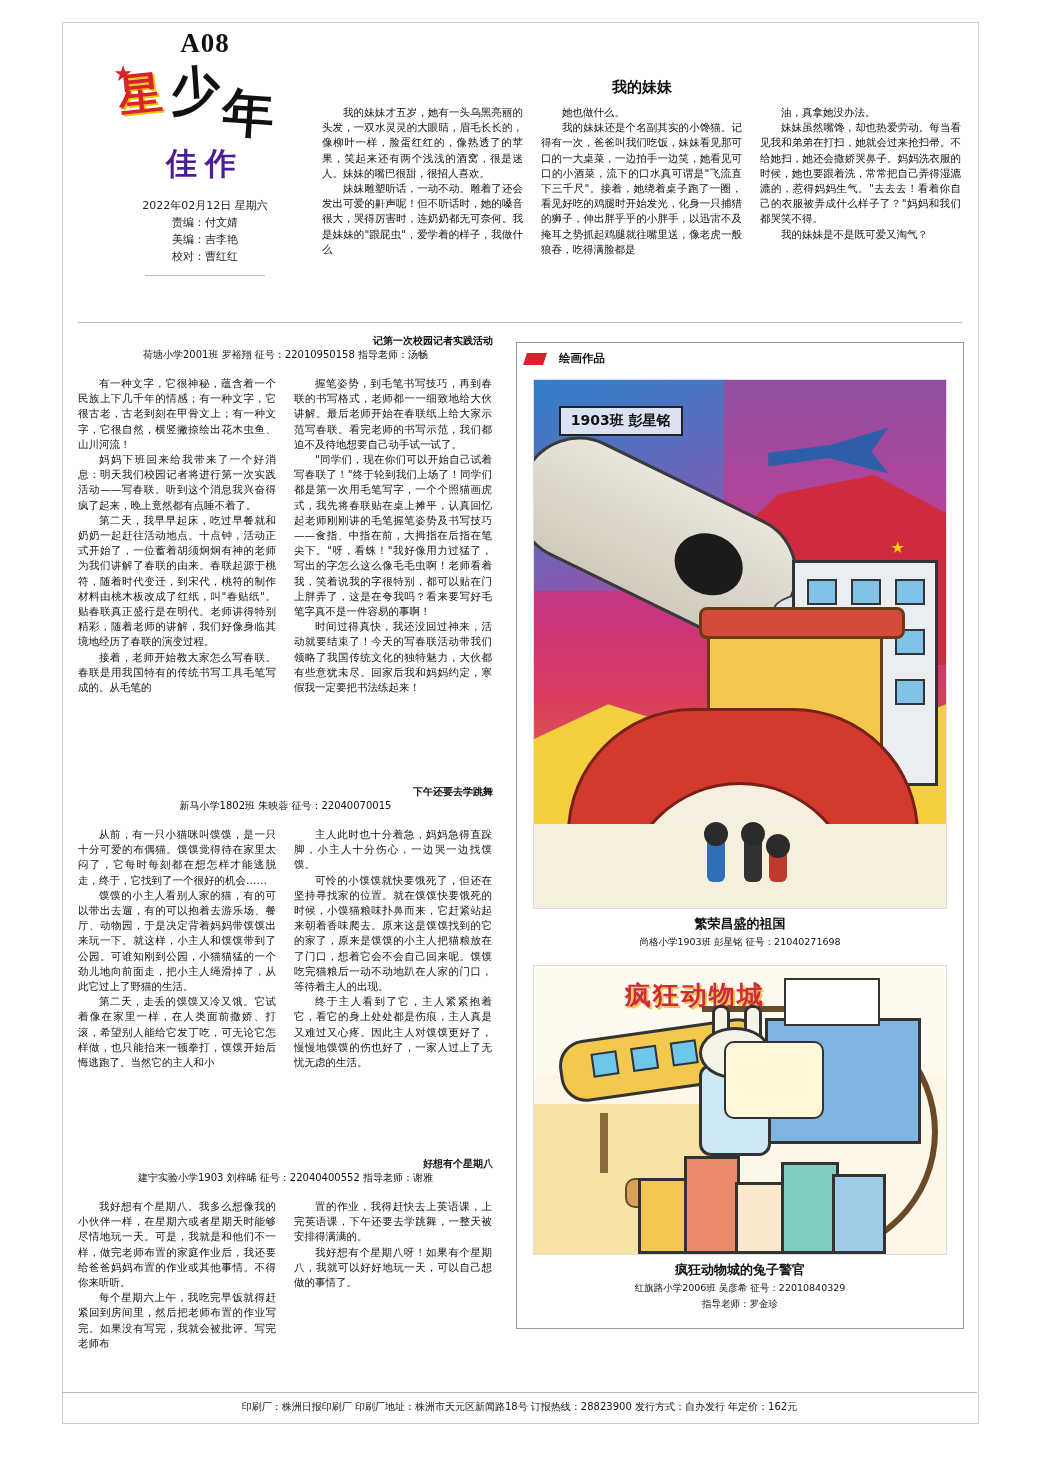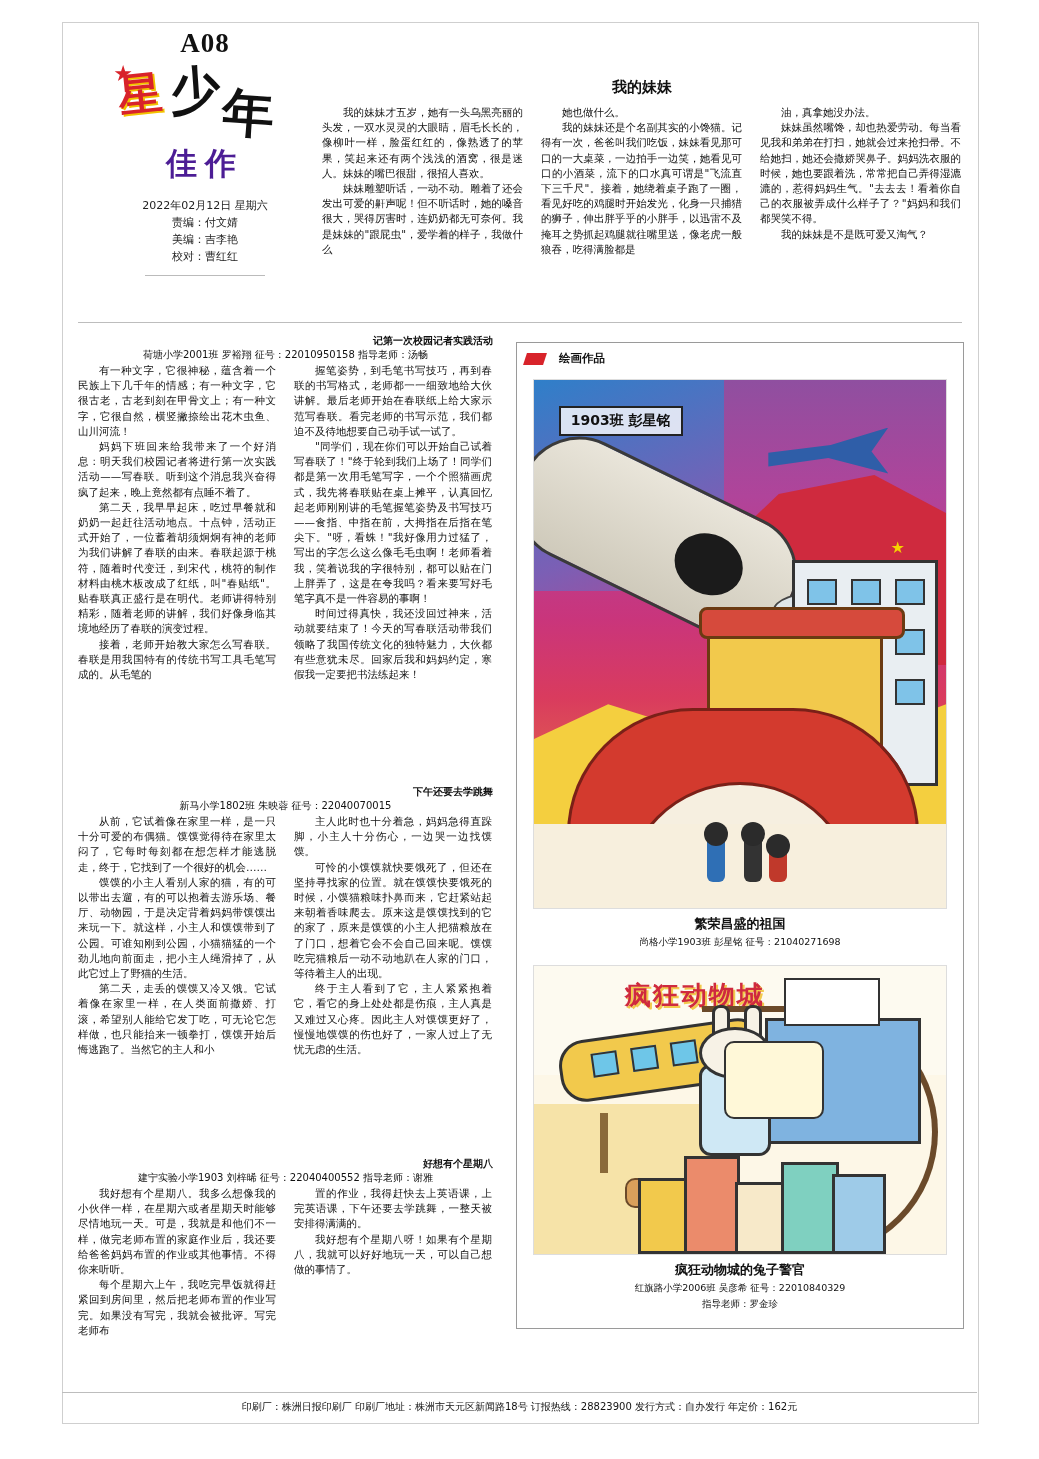--- a/index.html
+++ b/index.html
@@ -28,21 +28,21 @@
   .top-cols .col{width:201px;}
 
   p.tx{margin:0 0 0 0;font-size:10.5px;line-height:15.2px;text-align:justify;text-indent:21px;font-family:"DejaVu Sans",sans-serif;color:#111;}
 
   .hr-thin{position:absolute;background:#bdbdbd;height:1px;}
 
   
   .leftblock{position:absolute;left:78px;width:415px;}
   .sec-title{text-align:right;font-size:10px;font-weight:bold;font-family:"DejaVu Sans",sans-serif;}
   .sec-byline{text-align:center;font-size:10px;font-family:"DejaVu Sans",sans-serif;}
-  .two-col{display:flex;gap:18px;margin-top:1px;}
+  .two-col{display:flex;gap:18px;margin-top:14px;}
   .two-col .col{width:198px;}
 
   
   .panel{position:absolute;left:516px;top:342px;width:446px;height:985px;border:1px solid #9a9a9a;background:#fff;}
   .panel-tag{position:absolute;left:8px;top:8px;display:flex;align-items:center;gap:6px;}
   .tag-flag{width:20px;height:12px;background:#d8232a;transform:skewX(-18deg);}
   .tag-text{font-size:11.5px;font-weight:bold;font-family:"DejaVu Sans",sans-serif;color:#111;padding-left:8px;}
 
   .art-card{position:absolute;left:16px;width:414px;}
   .art-frame{width:100%;border:1px solid #ddd;box-sizing:border-box;overflow:hidden;position:relative;}
@@ -155,21 +155,21 @@
         <p class="tx">时间过得真快，我还没回过神来，活动就要结束了！今天的写春联活动带我们领略了我国传统文化的独特魅力，大伙都有些意犹未尽。回家后我和妈妈约定，寒假我一定要把书法练起来！</p>
       </div>
     </div>
   </div>
 
   <div class="leftblock" style="top:785px;">
     <div class="sec-title">下午还要去学跳舞</div>
     <div class="sec-byline">新马小学1802班 朱映蓉  征号：22040070015</div>
     <div class="two-col">
       <div class="col">
-        <p class="tx">从前，它试着像在家里一样，是一只十分可爱的布偶猫。馍馍觉得待在家里太闷了，它每时每刻都在想怎样才能逃脱走，终于，它找到了一个很好的机会……</p>
+        <p class="tx">从前，有一只小猫咪叫馍馍，是一只十分可爱的布偶猫。馍馍觉得待在家里太闷了，它每时每刻都在想怎样才能逃脱走，终于，它找到了一个很好的机会……</p>
         <p class="tx">馍馍的小主人看别人家的猫，有的可以带出去遛，有的可以抱着去游乐场、餐厅、动物园，于是决定背着妈妈带馍馍出来玩一下。就这样，小主人和馍馍带到了公园。可谁知刚到公园，小猫猫猛的一个劲儿地向前面走，把小主人绳滑掉了，从此它过上了野猫的生活。</p>
         <p class="tx">第二天，走丢的馍馍又冷又饿。它试着像在家里一样，在人类面前撒娇、打滚，希望别人能给它发丁吃，可无论它怎样做，也只能抬来一顿拳打，馍馍开始后悔逃跑了。当然它的主人和小</p>
       </div>
       <div class="col">
         <p class="tx">主人此时也十分着急，妈妈急得直跺脚，小主人十分伤心，一边哭一边找馍馍。</p>
         <p class="tx">可怜的小馍馍就快要饿死了，但还在坚持寻找家的位置。就在馍馍快要饿死的时候，小馍猫粮味扑鼻而来，它赶紧站起来朝着香味爬去。原来这是馍馍找到的它的家了，原来是馍馍的小主人把猫粮放在了门口，想着它会不会自己回来呢。馍馍吃完猫粮后一动不动地趴在人家的门口，等待着主人的出现。</p>
         <p class="tx">终于主人看到了它，主人紧紧抱着它，看它的身上处处都是伤痕，主人真是又难过又心疼。因此主人对馍馍更好了，慢慢地馍馍的伤也好了，一家人过上了无忧无虑的生活。</p>
       </div>
     </div>
   </div>

